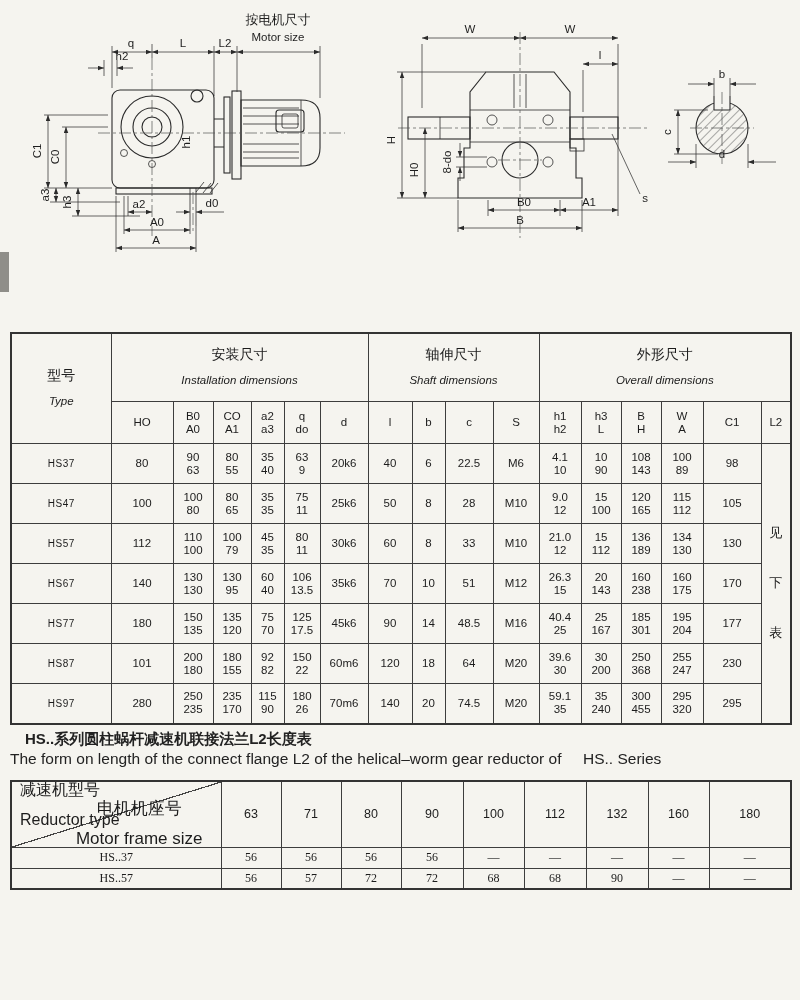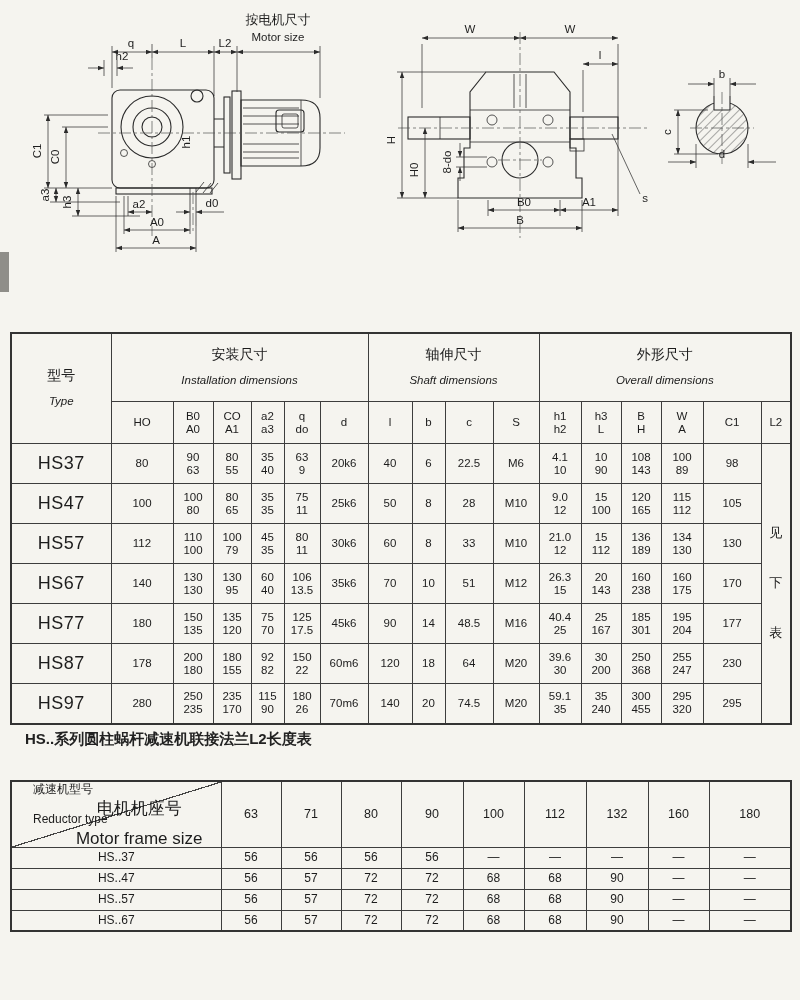--- a/index.html
+++ b/index.html
@@ -15,34 +15,34 @@
   
   table.data-table{border-collapse:collapse;table-layout:fixed;position:absolute;left:10px;background:transparent;border:2px solid #333;}
   table.data-table th, table.data-table td{border:1px solid #3d3d3d;text-align:center;vertical-align:middle;
      font-size:11.5px;line-height:13px;white-space:pre-line;padding:1px;color:#1c1c1c;font-weight:normal;}
   #main-table{top:332px;width:780px;}
   #main-table tr.grp-row{height:46px;}
   #main-table tr.sub-row{height:42px;}
   #main-table tbody tr{height:40px;}
   #main-table .grp-cn{font-size:14px;}
   #main-table .grp-en{font-size:11.5px;font-style:italic;}
-  #main-table .type-cell{font-size:18px;letter-spacing:0.5px;}
+  #main-table .type-cell{font-size:10px;letter-spacing:0.5px;}
   #main-table .l2-note{font-size:13px;line-height:50px;}
   .subhead{position:absolute;left:10px;width:780px;}
   #sub-cn{top:730px;font-size:15px;font-weight:bold;padding-left:15px;}
   #sub-en{top:750px;font-size:15.5px;white-space:pre-wrap;padding-left:0px;}
   #l2-table{top:780px;width:780px;}
   #l2-table thead tr{height:66px;}
-  #l2-table tbody tr{height:21px;}
+  #l2-table tbody tr{height:21px;font-family:Liberation Serif, serif;}
   #l2-table th{font-size:12.5px;}
   #l2-table td{font-size:12px;}
   .corner-cell{position:relative;padding:0 !important;
      background:linear-gradient(to bottom right, transparent calc(50% - 0.6px), #444 calc(50% - 0.6px), #444 calc(50% + 0.6px), transparent calc(50% + 0.6px));}
   .corner-top{position:absolute;top:4px;right:18px;text-align:center;font-size:17px;line-height:15px;}
-  .corner-bottom{position:absolute;bottom:5px;left:21px;text-align:left;font-size:12px;line-height:15px;}
+  .corner-bottom{position:absolute;bottom:5px;left:8px;text-align:left;font-size:16px;line-height:15px;}
   .scan-mark{position:absolute;left:0;top:252px;width:9px;height:40px;background:#8f8e89;}
 </style>
 </head>
 <body>
 
 <div class="page">
 
   <div class="scan-mark"></div>
 
   
@@ -391,21 +391,21 @@
           <td>25
 167</td>
           <td>185
 301</td>
           <td>195
 204</td>
           <td>177</td>
         </tr>
         <tr>
           <td class="type-cell">HS87</td>
-          <td>178</td>
+          <td>101</td>
           <td>200
 180</td>
           <td>180
 155</td>
           <td>92
 82</td>
           <td>150
 22</td>
           <td>60m6</td>
           <td>120</td>
@@ -446,20 +446,21 @@
 455</td>
           <td>295
 320</td>
           <td>295</td>
         </tr>
       </tbody>
   </table>
 
   
   <div class="subhead" id="sub-cn">HS..系列圆柱蜗杆减速机联接法兰L2长度表</div>
+  <div class="subhead" id="sub-en">The form on length of the connect flange L2 of the helical–worm gear reductor of     HS.. Series</div>
 
   
   <table id="l2-table" class="data-table">
     <colgroup>
       <col style="width:210px">
         <col style="width:60px">
         <col style="width:60px">
         <col style="width:60px">
       <col style="width:62px">
         <col style="width:61px">
@@ -498,51 +499,27 @@
           <td>56</td>
           <td>56</td>
           <td>56</td>
           <td>—</td>
           <td>—</td>
           <td>—</td>
           <td>—</td>
           <td>—</td>
         </tr>
         <tr>
-          <td>HS..47</td>
-          <td>56</td>
-          <td>57</td>
-          <td>72</td>
-          <td>72</td>
-          <td>68</td>
-          <td>68</td>
-          <td>90</td>
-          <td>—</td>
-          <td>—</td>
-        </tr>
-        <tr>
           <td>HS..57</td>
           <td>56</td>
           <td>57</td>
           <td>72</td>
           <td>72</td>
           <td>68</td>
           <td>68</td>
           <td>90</td>
           <td>—</td>
           <td>—</td>
         </tr>
-        <tr>
-          <td>HS..67</td>
-          <td>56</td>
-          <td>57</td>
-          <td>72</td>
-          <td>72</td>
-          <td>68</td>
-          <td>68</td>
-          <td>90</td>
-          <td>—</td>
-          <td>—</td>
-        </tr>
       </tbody>
   </table>
 
 </div>
 
 </body></html>

